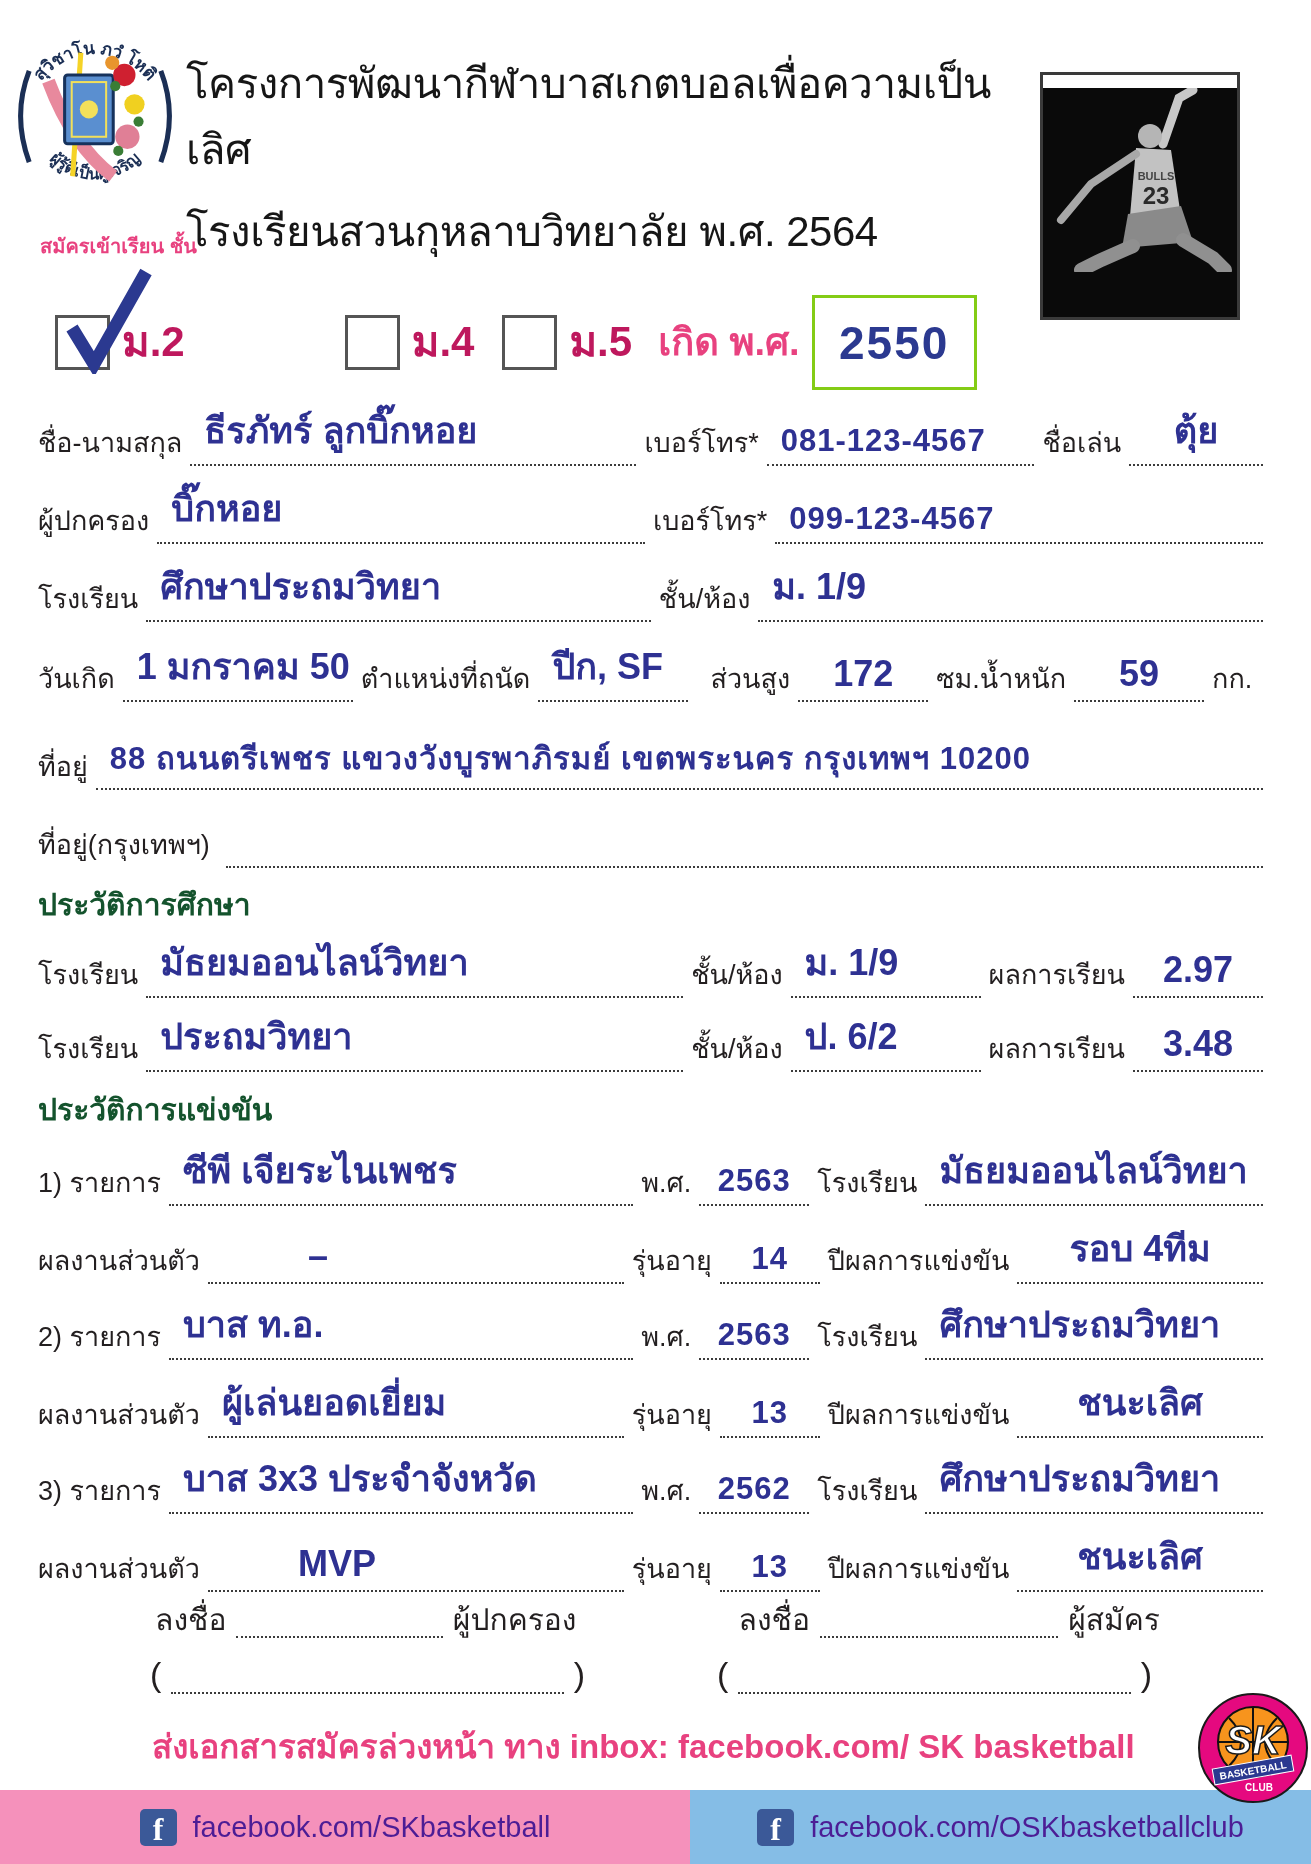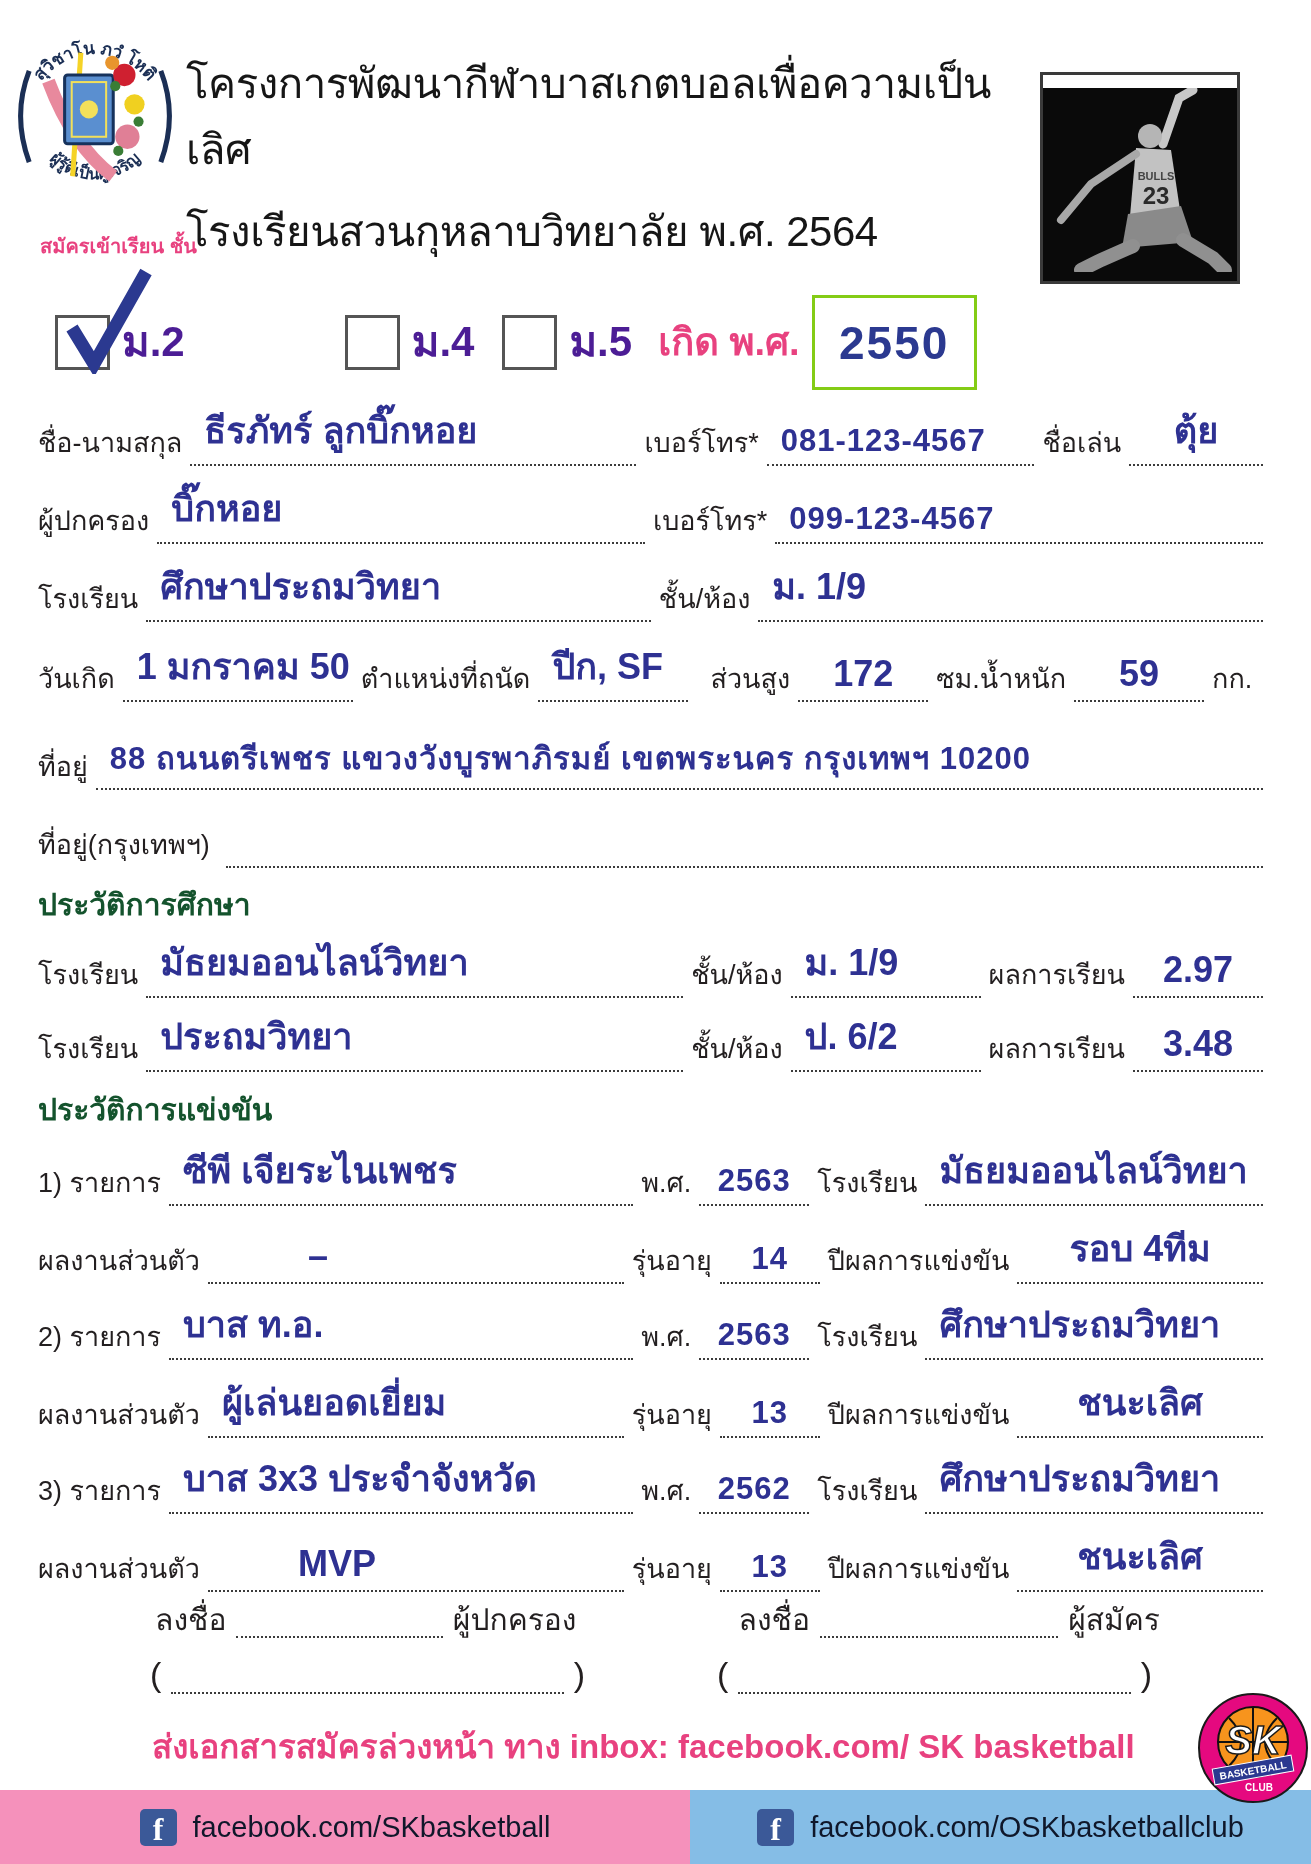--- a/index.html
+++ b/index.html
@@ -9,31 +9,31 @@
     font-family:"Liberation Sans","DejaVu Sans",sans-serif;
     color:#231f20; position:relative; overflow:hidden;
   }
   .page { position:absolute; inset:0; }
 
   
   .crest { position:absolute; left:14px; top:22px; width:162px; height:188px; }
   .titles { position:absolute; left:186px; top:50px; width:840px; }
   .title1 { font-size:42px; font-weight:500; color:#161616; letter-spacing:-0.5px; }
   .title2 { font-size:42px; font-weight:500; color:#161616; margin-top:16px; letter-spacing:-0.5px; }
-  .photo { position:absolute; left:1040px; top:72px; width:200px; height:212px;
+  .photo { position:absolute; left:1040px; top:72px; width:200px; height:248px;
            border:3px solid #3a3a3a; background:#fff; padding-top:13px; }
   .photo-inner { width:100%; height:100%; background:#0a0a0a; }
 
   
   .apply-label { position:absolute; left:40px; top:230px; font-size:20px; font-weight:700; color:#e8417f; }
   .apply-row { position:absolute; left:38px; top:293px; height:97px; display:flex; align-items:flex-end; }
   .cb { width:55px; height:55px; border:3px solid #555; position:relative; margin-bottom:20px; background:#fff; }
   .tick { display:none; position:absolute; left:0px; top:-52px; width:100px; height:108px; pointer-events:none; }
   .cb.checked .tick { display:block; }
-  .cb-label { font-size:42px; color:#4c1d95; font-weight:700; margin:0 0 16px 12px; }
+  .cb-label { font-size:42px; color:#be185d; font-weight:700; margin:0 0 16px 12px; }
   .born-label { font-size:38px; color:#e8417f; font-weight:700; margin:0 0 18px 0; }
   .year-box { width:165px; height:95px; border:3px solid #84cc16; display:flex; align-items:center;
               justify-content:center; font-size:46px; font-weight:700; color:#2b3990; letter-spacing:2px; }
 
   
   .form { position:absolute; left:38px; top:388px; width:1233px; }
   .frow { display:flex; align-items:flex-end;text-align:right; }
   .h78{height:78px} .h80{height:80px} .h88{height:88px} .h76{height:76px}
   .h72{height:72px} .h74{height:74px}
   .lbl { font-size:27px; color:#231f20; white-space:nowrap; padding-bottom:2px; }
@@ -64,21 +64,21 @@
 
   
   .footer { position:absolute; left:0; bottom:0; width:1311px; height:74px; display:flex; z-index:2; }
   .f-half { display:flex; align-items:center; justify-content:center; gap:16px; }
   .f-pink { flex:0 0 690px; background:#f591bb; }
   .f-blue { flex:1; background:#85bde6; }
   .fb-icon { width:37px; height:37px; background:#3b5998; border-radius:5px; color:#fff;
              display:flex; align-items:flex-end; justify-content:center;
              font-family:"Liberation Serif","DejaVu Serif",serif;
              font-weight:700; font-size:32px; line-height:34px; overflow:hidden; }
-  .f-text { color:#0f172a; font-size:29px; font-weight:500; }
+  .f-text { color:#4c1d95; font-size:29px; font-weight:500; }
 </style>
 </head>
 <body>
 
 <div class="page">
 
   <svg class="crest" viewBox="0 0 160 185">
     <defs>
       <path id="arcTop" d="M14 86 A68 72 0 0 1 146 86" fill="none"></path>
       <path id="arcBot" d="M20 112 A64 66 0 0 0 140 112" fill="none"></path>

